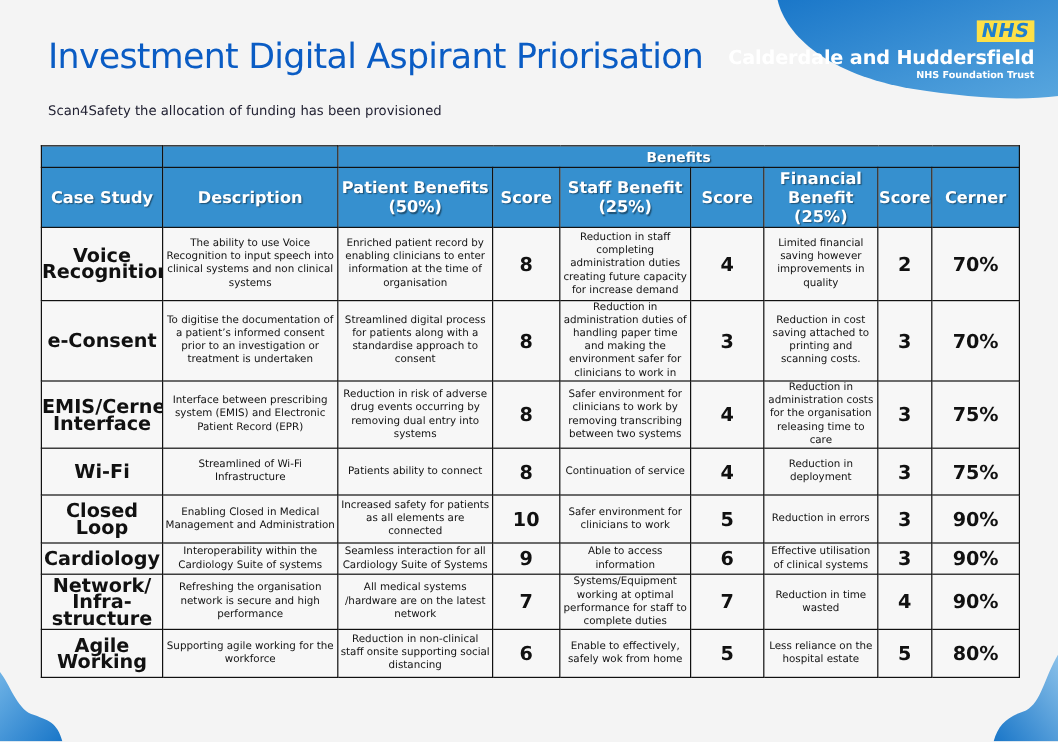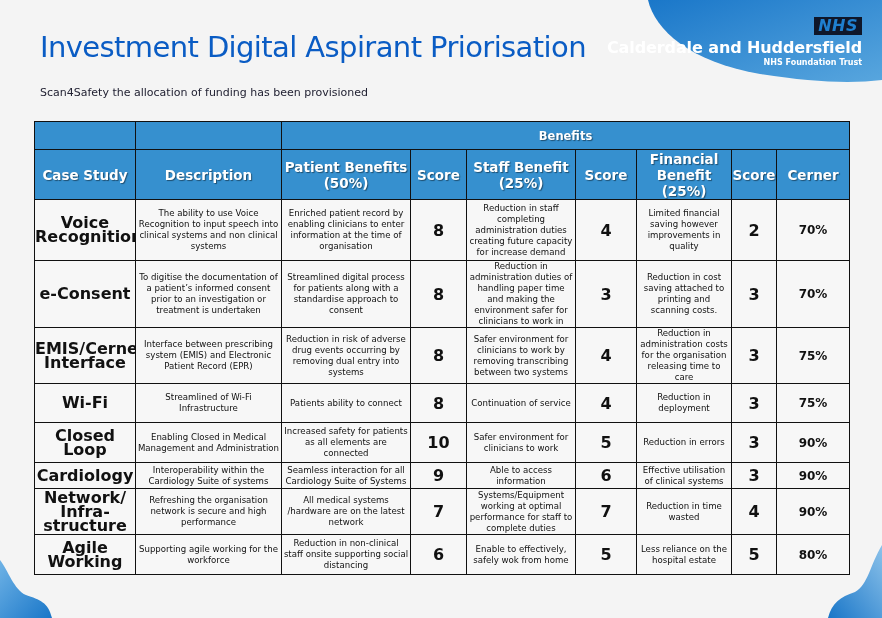--- a/index.html
+++ b/index.html
@@ -11,21 +11,21 @@
     color: #111;
   }
   .blob-top {
     position: absolute; left: 0; top: 0; width: 882px; height: 90px;
   }
   .blob-corner { position: absolute; }
   .nhs-block {
     position: absolute; right: 20px; top: 16px; text-align: right; color: #fff;
   }
   .nhs-logo {
-    display: inline-block; background: #0f172a; color: #1f7fcf;
+    display: inline-block; background: #fde047; color: #1f7fcf;
     font-family: "DejaVu Sans", sans-serif; font-weight: bold; font-style: italic;
     font-size: 16px; line-height: 18px; padding: 0 4px; letter-spacing: 0.5px;
   }
   .trust-name { font-size: 16px; font-weight: bold; margin-top: 3px; letter-spacing: -0.1px; }
   .trust-sub { font-size: 8px; font-weight: bold; margin-top: 1px; }
   .page-title {
     position: absolute; left: 40px; top: 30px;
     font-family: "DejaVu Sans", sans-serif; font-weight: normal;
     font-size: 29px; color: #0a5cc4; letter-spacing: -0.6px;
   }
@@ -37,27 +37,27 @@
     border-collapse: collapse; table-layout: fixed; width: 815px;
   }
   table.grid td, table.grid th {
     border: 1.5px solid #111; text-align: center; vertical-align: middle;
     overflow: hidden;
   }
   th {
     background: #3690cf; color: #fff; font-weight: bold;
     text-shadow: 1px 1px 1px rgba(0,0,0,0.45);
   }
-  .h1 th { height: 28px; font-size: 11.5px; }
+  .h1 th { height: 18px; font-size: 11.5px; }
   .h2 th { height: 50px; font-size: 13.5px; line-height: 16px; }
   td { background: #f7f7f7; }
   td.case { font-weight: bold; font-size: 16px; line-height: 14px; }
   td.txt { font-size: 8.6px; line-height: 11px; padding: 0 1px; }
   td.score { font-weight: bold; font-size: 16px; }
-  td.total { font-weight: bold; font-size: 12px; }
+  td.total { font-weight: bold; font-size: 16px; }
 </style>
 </head>
 <body>
 
 <svg class="blob-top" viewBox="0 0 882 90" width="882" height="90">
   <defs>
     <linearGradient id="gTop" x1="0" y1="0" x2="1" y2="1">
       <stop offset="0" stop-color="#1a77c9"></stop>
       <stop offset="1" stop-color="#58a6de"></stop>
     </linearGradient>

